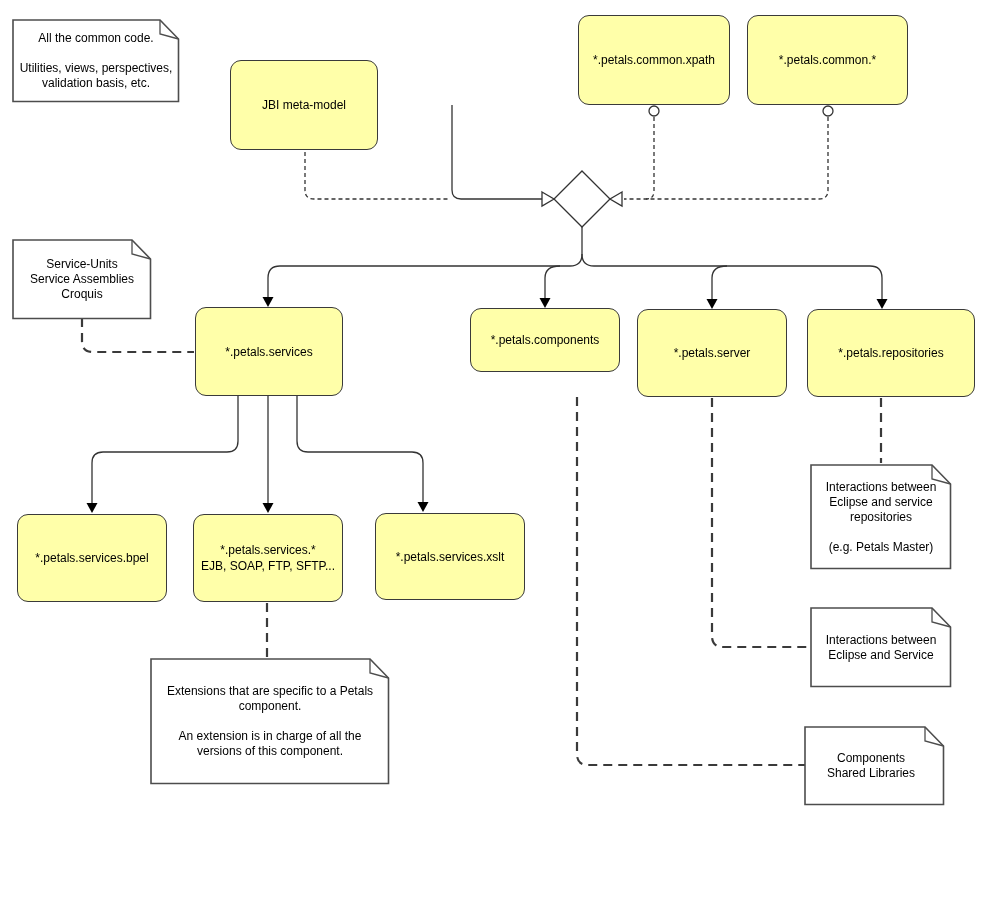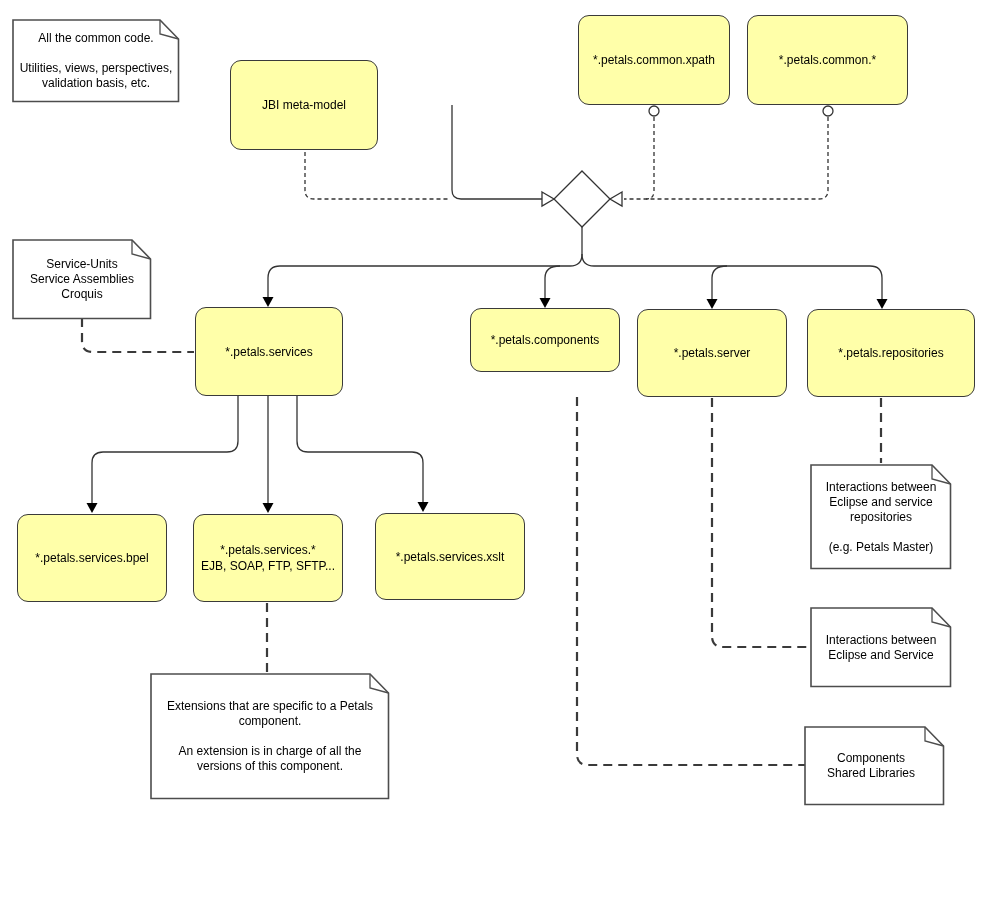--- a/index.html
+++ b/index.html
@@ -135,21 +135,21 @@
   <div class="note" style="left:12px;top:222px;width:140px;height:81px;margin-top:17px;">
       <svg class="note-bg" width="140" height="81">
         <path d="M1,1 H120 L138.5,20 V79.5 H1 Z" fill="#FFFFFF" stroke="#4d4d4d" stroke-width="1.6"></path>
         <path d="M120,1 V15 L138.5,20" fill="none" stroke="#4d4d4d" stroke-width="1.3"></path>
       </svg>
     <div class="note-line">Service-Units</div>
     <div class="note-line">Service Assemblies</div>
     <div class="note-line">Croquis</div>
   </div>
 
-  <div class="note" style="left:150px;top:673px;width:240px;height:127px;">
+  <div class="note" style="left:150px;top:658px;width:240px;height:127px;">
       <svg class="note-bg" width="240" height="127">
         <path d="M1,1 H220 L238.5,20 V125.5 H1 Z" fill="#FFFFFF" stroke="#4d4d4d" stroke-width="1.6"></path>
         <path d="M220,1 V15 L238.5,20" fill="none" stroke="#4d4d4d" stroke-width="1.3"></path>
       </svg>
     <div class="note-line">Extensions that are specific to a Petals</div>
     <div class="note-line">component.</div>
     <div class="note-line"></div>
     <div class="note-line">An extension is in charge of all the</div>
     <div class="note-line">versions of this component.</div>
   </div>

